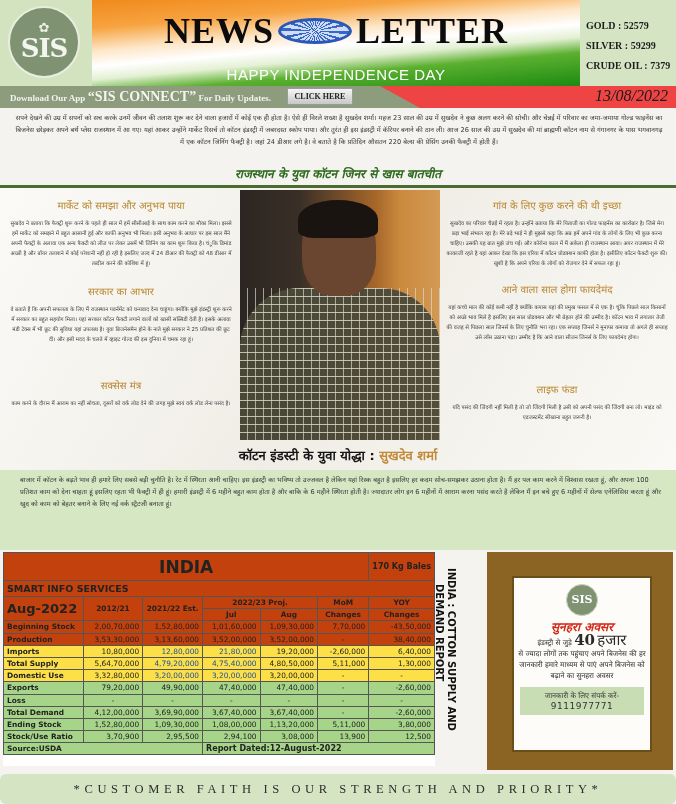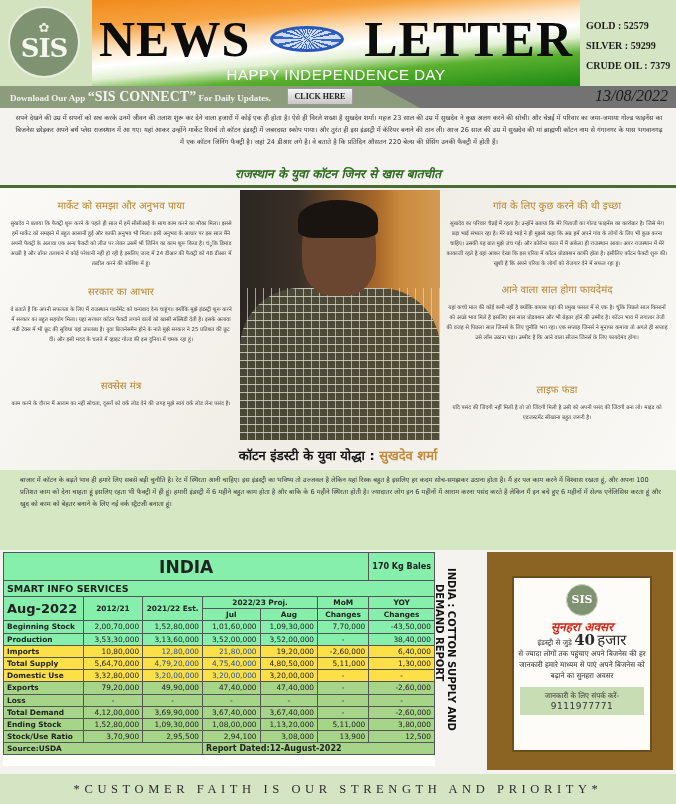--- a/index.html
+++ b/index.html
@@ -7,26 +7,26 @@
   .page { position: absolute; left: 0; top: 0; width: 676px; height: 804px; }
 
   
   .header { position: absolute; left: 0; top: 0; width: 676px; height: 86px; background: #d5e5c3; }
   .logo-box { position: absolute; left: 0; top: 0; width: 92px; height: 86px; background: #d3e3bf; }
   .logo-circle { position: absolute; left: 8px; top: 6px; width: 72px; height: 72px; border-radius: 50%; background: #7f9272; border: 2px solid #e8eedf; display: flex; align-items: center; justify-content: center; flex-direction: column; }
   .logo-cotton { color: #eef2e6; font-size: 13px; line-height: 12px; }
   .logo-text { color: #f3f6ee; font-family: "DejaVu Serif", serif; font-size: 26px; font-weight: bold; letter-spacing: -1px; line-height: 28px; }
   .banner { position: absolute; left: 92px; top: 0; width: 488px; height: 86px; overflow: hidden;
     background: linear-gradient(175deg, #f08a1c 0%, #f7a340 22%, #fde7c9 40%, #ffffff 52%, #e4f0d4 62%, #5bb02f 74%, #1c8a12 100%); }
-  .banner-title { position: absolute; left: 0; top: 10px; width: 100%; display: flex; justify-content: center; align-items: center; gap: 20px; font-family: "Liberation Serif", serif; font-weight: bold; font-size: 50px; color: #0c0c0c; letter-spacing: 1px; }
+  .banner-title { position: absolute; left: 0; top: 10px; width: 100%; display: flex; justify-content: center; align-items: center; gap: 4px; font-family: "Liberation Serif", serif; font-weight: bold; font-size: 36px; color: #0c0c0c; letter-spacing: 1px; }
   .chakra { width: 74px; height: 26px; border-radius: 50%; border: 3px solid #2a58b8; background: repeating-conic-gradient(#3567c8 0deg 6deg, #cfdcf4 6deg 15deg); }
   .banner-sub { position: absolute; left: 0; bottom: 3px; width: 100%; text-align: center; color: #ffffff; font-family: "Liberation Sans", sans-serif; font-size: 15px; letter-spacing: 0.5px; }
   .prices { position: absolute; left: 586px; top: 16px; font-family: "Liberation Serif", serif; font-weight: bold; font-size: 10px; color: #1d1d1d; line-height: 20px; }
 
-  .appbar { position: absolute; left: 0; top: 86px; width: 676px; height: 22px; background: #737373; }
+  .appbar { position: absolute; left: 0; top: 86px; width: 676px; height: 22px; background: #ef4444; }
   .appbar-left { position: absolute; left: 0; top: 0; width: 520px; height: 22px; background: #8c9c7d; clip-path: polygon(0 0, 380px 0, 420px 100%, 0 100%); }
   .appbar-text { position: absolute; left: 10px; top: 3px; color: #f4f4ee; font-family: "Liberation Serif", serif; font-size: 9px; font-weight: bold; white-space: nowrap; }
   .appbar-text .app-name { font-size: 14px; }
   .click-btn { position: absolute; left: 287px; top: 2px; width: 66px; height: 17px; background: linear-gradient(#f5f5f5, #c8c8c8); border: 1px solid #9a9a9a; font-family: "Liberation Serif", serif; font-size: 8px; font-weight: bold; color: #222; display: flex; align-items: center; justify-content: center; cursor: pointer; }
   .date { position: absolute; right: 8px; top: 1px; font-family: "Liberation Serif", serif; font-style: italic; font-size: 16px; color: #1a1a1a; }
 
   
   .intro { position: absolute; left: 14px; top: 112px; width: 650px; font-size: 6.6px; line-height: 12px; text-align: center; color: #333; }
   .intro-title { position: absolute; left: 0; top: 165px; width: 676px; text-align: center; font-size: 12px; font-style: italic; font-weight: bold; color: #2e6a1f; }
   .green-rule { position: absolute; left: 0; top: 185px; width: 676px; height: 3px; background: #4a6b32; }
@@ -50,21 +50,21 @@
 
   
   .risk { position: absolute; left: 0; top: 470px; width: 676px; height: 80px; background: #d6e7c4; }
   .risk-title { text-align: center; font-size: 11px; font-weight: bold; color: #1a1a1a; margin-top: 6px; }
   .risk-body { padding: 4px 14px 0 20px; font-size: 6.6px; line-height: 12px; color: #333; }
 
   
   .table-wrap { position: absolute; left: 3px; top: 552px; width: 432px; height: 214px; background: #fff; }
   table { border-collapse: collapse; width: 432px; font-family: "DejaVu Sans", sans-serif; }
   td, th { border: 1px solid #555; font-size: 7.4px; height: 12.2px; padding: 0 3px; white-space: nowrap; }
-  .peach { background: #86efac; }
+  .peach { background: #c2410c; }
   .greenc { background: #a6d58a; }
   .whitec { background: #fde047; }
   .num { text-align: right; }
   .blue { color: #1f4fa0; }
   .lbl { font-weight: bold; text-align: left; }
   .india { font-size: 17px; font-weight: bold; text-align: center; height: 28px; }
   .bales { font-size: 8px; font-weight: bold; text-align: center; }
   .smart { font-size: 9.5px; font-weight: bold; height: 16px; }
   .aug { font-size: 13px; font-weight: bold; text-align: left; }
   .hdr { text-align: center; font-weight: bold; }
@@ -75,21 +75,21 @@
   .ad { position: absolute; left: 487px; top: 552px; width: 186px; height: 218px; background: #8b6423; }
   .ad-inner { position: absolute; left: 25px; top: 24px; width: 140px; height: 176px; background: #fdfcf8; border: 2px solid #6b4e1a; text-align: center; }
   .ad-logo { width: 32px; height: 32px; border-radius: 50%; background: #7f9272; border: 1px solid #c8d2bd; margin: 6px auto 2px; color: #fff; font-family: "DejaVu Serif", serif; font-weight: bold; font-size: 11px; line-height: 30px; }
   .ad-title { color: #d42a1a; font-size: 12px; font-style: italic; font-weight: bold; }
   .ad-body { font-size: 7.2px; line-height: 11px; color: #2a2a2a; padding: 0 4px; }
   .ad-big { font-family: "DejaVu Serif", serif; font-weight: bold; font-size: 15px; }
   .ad-contact { margin: 6px 6px 0; background: #c9ddb4; padding: 3px 2px; font-size: 7.2px; line-height: 11px; color: #333; }
   .ad-phone { font-size: 9px; letter-spacing: 0.5px; }
 
   
-  .footer { position: absolute; left: 0; top: 774px; width: 676px; height: 30px; background: #d5e5c3; text-align: center; font-family: "Liberation Serif", serif; font-size: 12.5px; letter-spacing: 4.6px; color: #2d2d2d; line-height: 30px; }
+  .footer { position: absolute; left: 0; top: 774px; width: 676px; height: 30px; background: #d5e5c3; text-align: center; font-family: "Liberation Serif", serif; font-size: 12.5px; letter-spacing: 4.6px; color: #2d2d2d; line-height: 30px; border-radius: 6px; }
 </style>
 </head>
 <body>
 
 <div class="page">
 
   <div class="header">
     <div class="logo-box">
       <div class="logo-circle">
         <span class="logo-cotton">✿</span>

